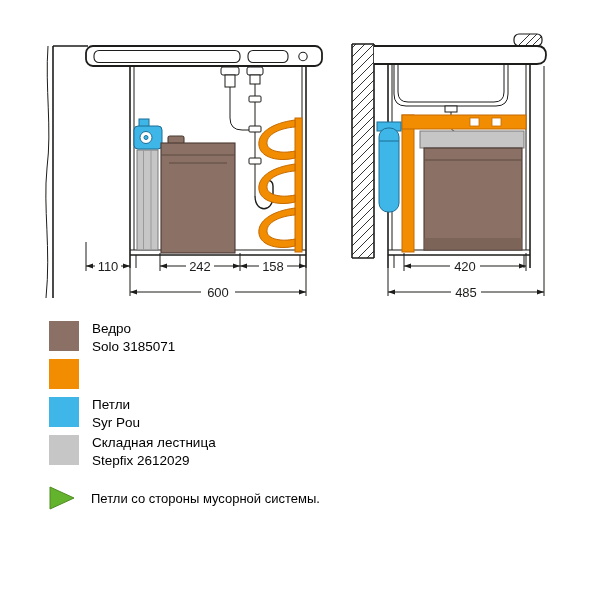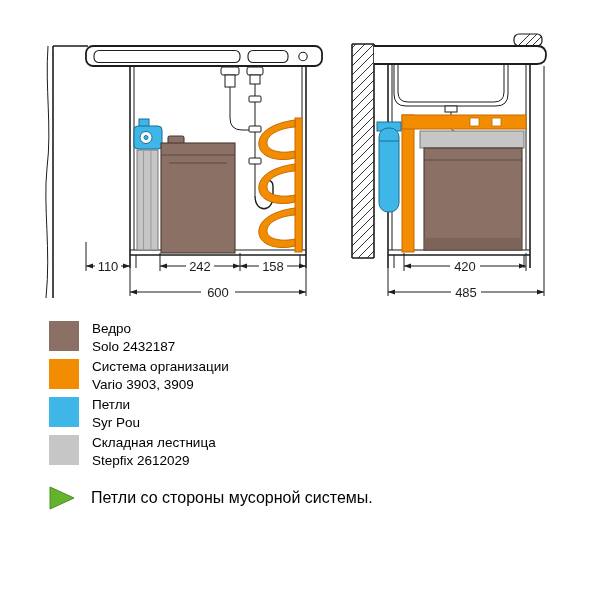--- a/index.html
+++ b/index.html
@@ -11,21 +11,21 @@
   .med{stroke:#1d1d1b;stroke-width:1.6;fill:none}
   .hatch{stroke:#1d1d1b;stroke-width:0.9;fill:none}
   .arrow{fill:#1d1d1b;stroke:none}
   .lbl-bg{fill:#fff;stroke:none}
   .dim{font:13px "Liberation Sans",sans-serif;fill:#1d1d1b;text-anchor:middle;stroke:none}
   
   .legend{position:absolute;left:49px;top:320px;display:flex;flex-direction:column;gap:2px;width:520px}
   .legend-row{display:flex;align-items:flex-start;min-height:36px}
   .swatch{width:30px;height:30px;flex:0 0 30px;margin-right:13px;margin-top:1px}
   .legend-text{font-size:13.5px;line-height:18px}
-  .legend-note{display:flex;align-items:center;margin-top:13px;font-size:16px}
+  .legend-note{display:flex;align-items:center;margin-top:13px;font-size:13px}
   .legend-note svg{margin-right:16px;flex:0 0 26px}
 </style>
 </head>
 <body>
 
 <div class="page">
 
   <svg class="diagram" width="600" height="312" viewBox="0 0 600 312">
 
     <g>
@@ -168,30 +168,26 @@
       </g>
     </g>
   </svg>
 
   <div class="legend">
 
     <div class="legend-row">
       <span class="swatch" style="background-color: rgb(138, 112, 101);"></span>
       <div class="legend-text">
         <div>Ведро</div>
-        <div>Solo 2432187</div>
+        <div>Solo 3185071</div>
       </div>
     </div>
 
     <div class="legend-row">
       <span class="swatch" style="background-color: rgb(242, 140, 0);"></span>
-      <div class="legend-text">
-        <div>Система организации</div>
-        <div>Vario 3903, 3909</div>
-      </div>
     </div>
 
     <div class="legend-row">
       <span class="swatch" style="background-color: rgb(62, 183, 232);"></span>
       <div class="legend-text">
         <div>Петли</div>
         <div>Syr Pou</div>
       </div>
     </div>
 

